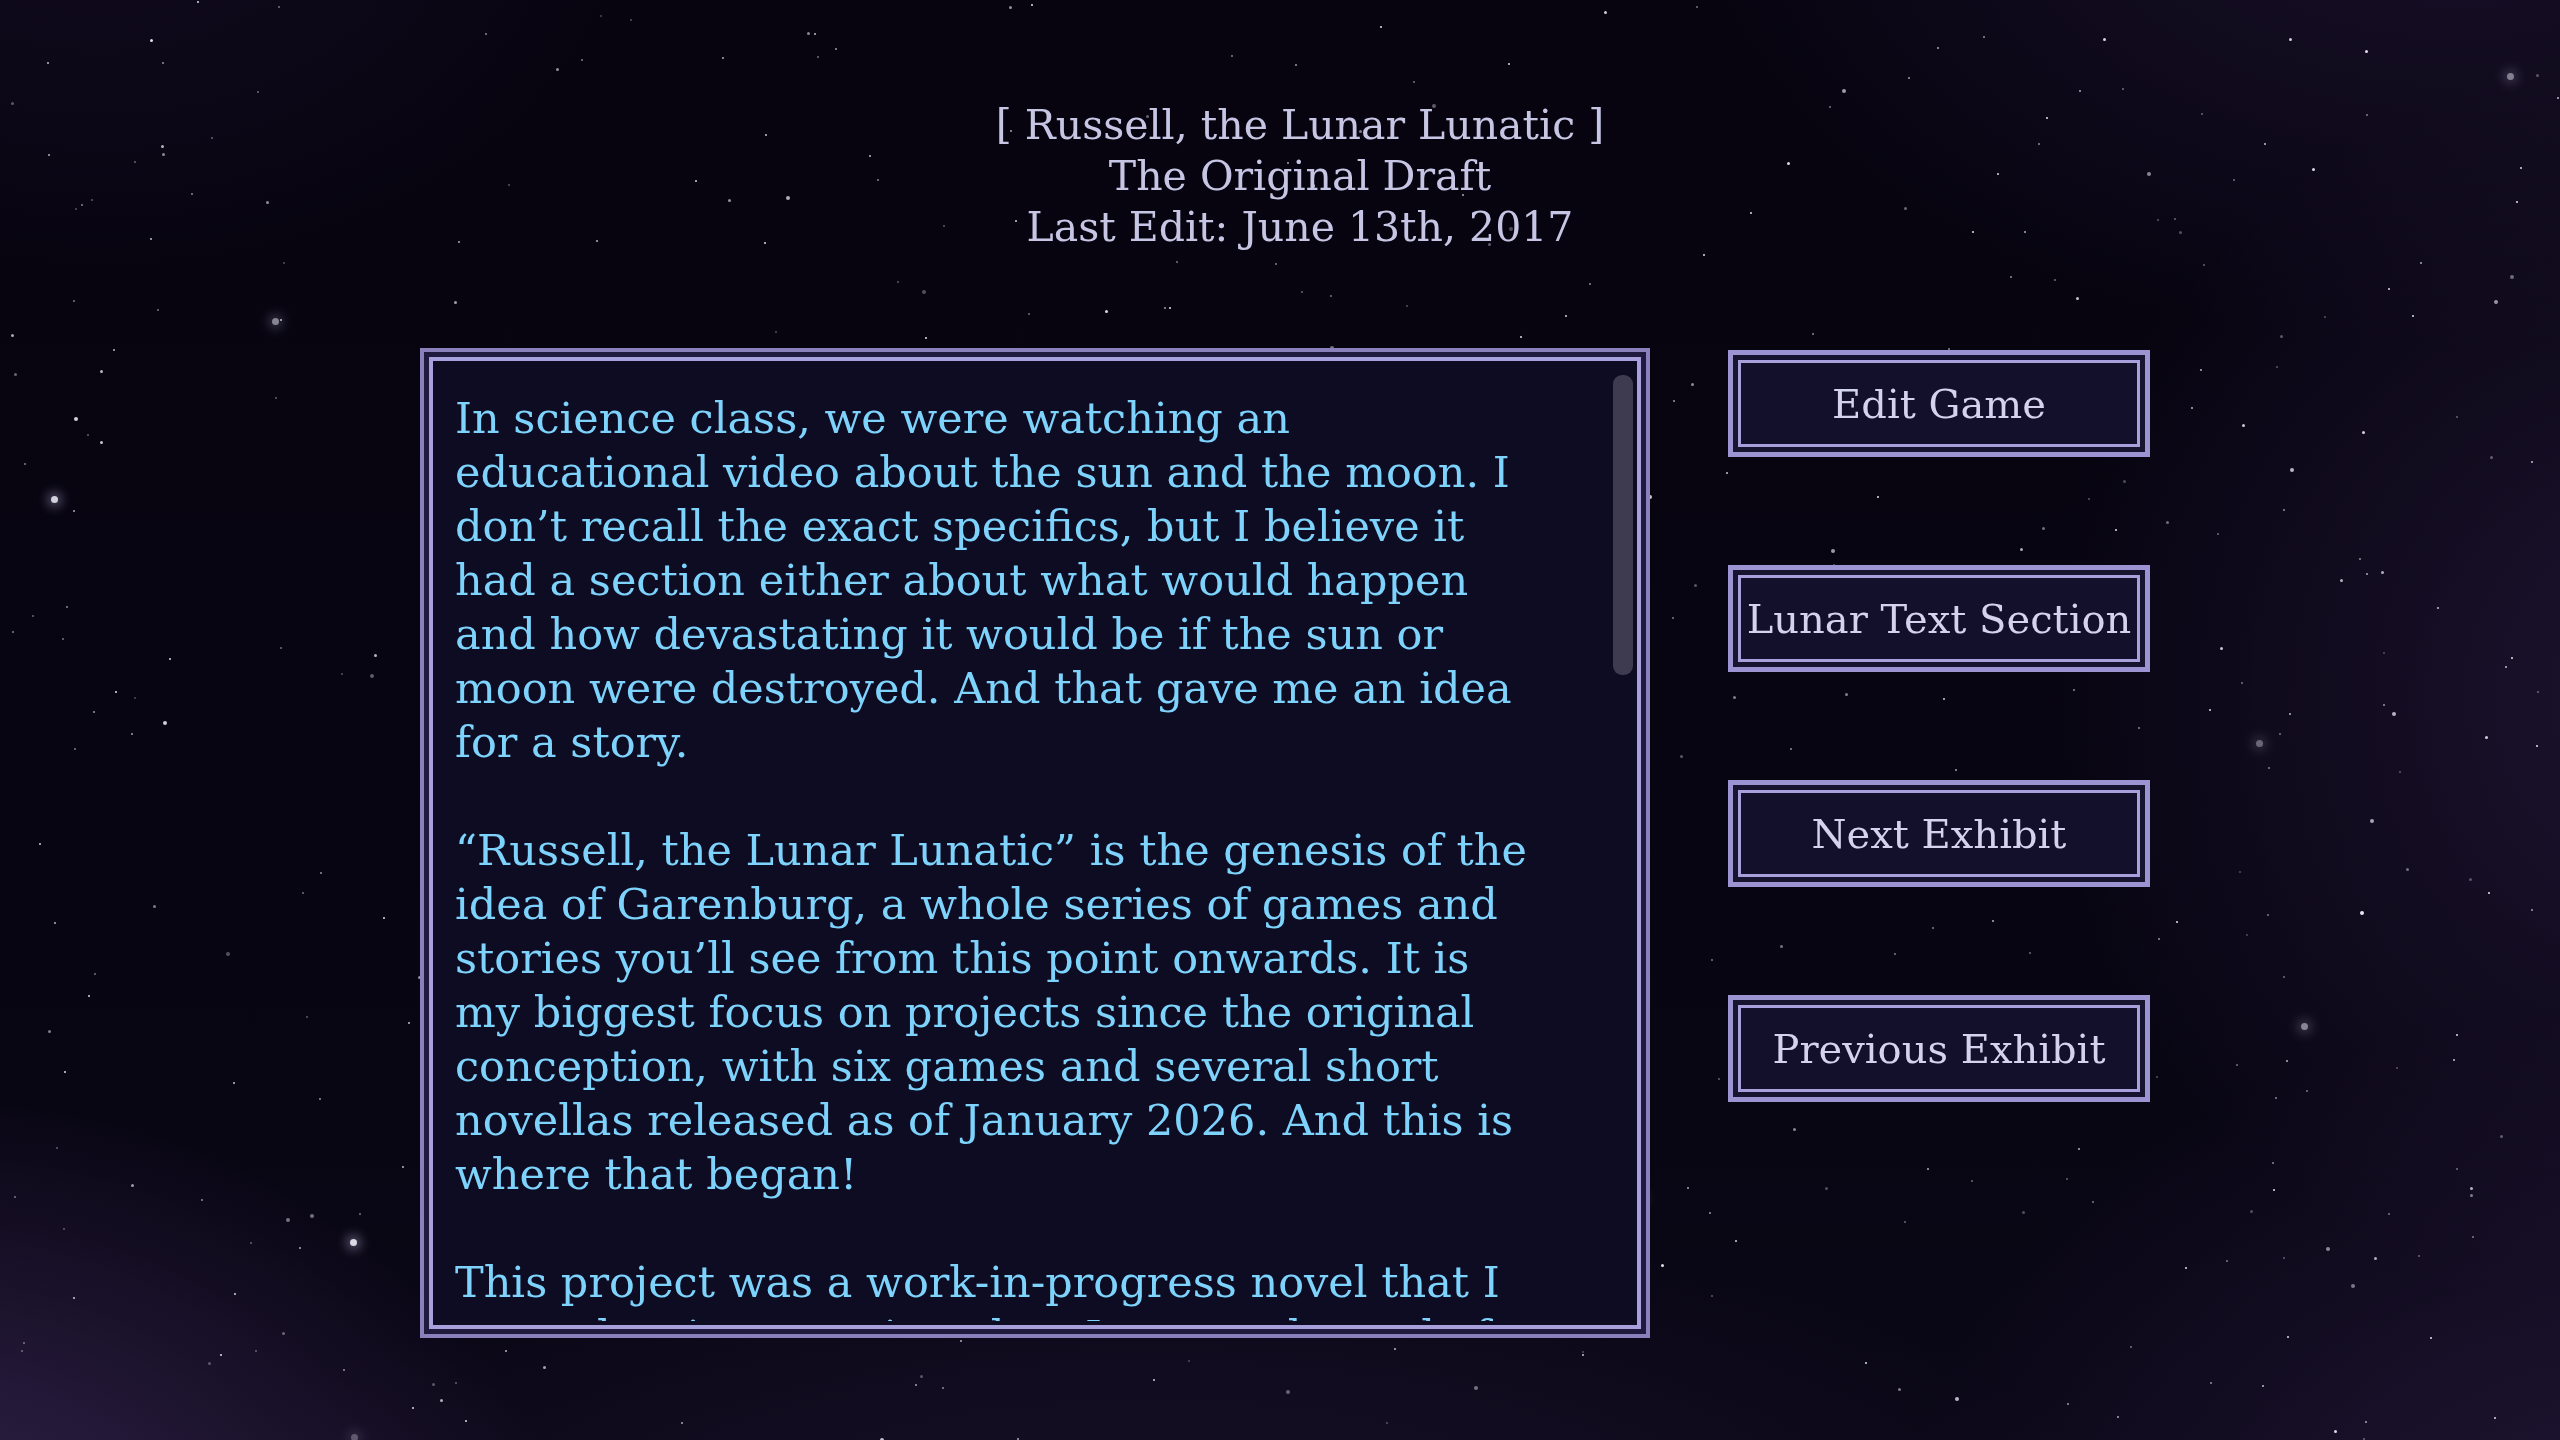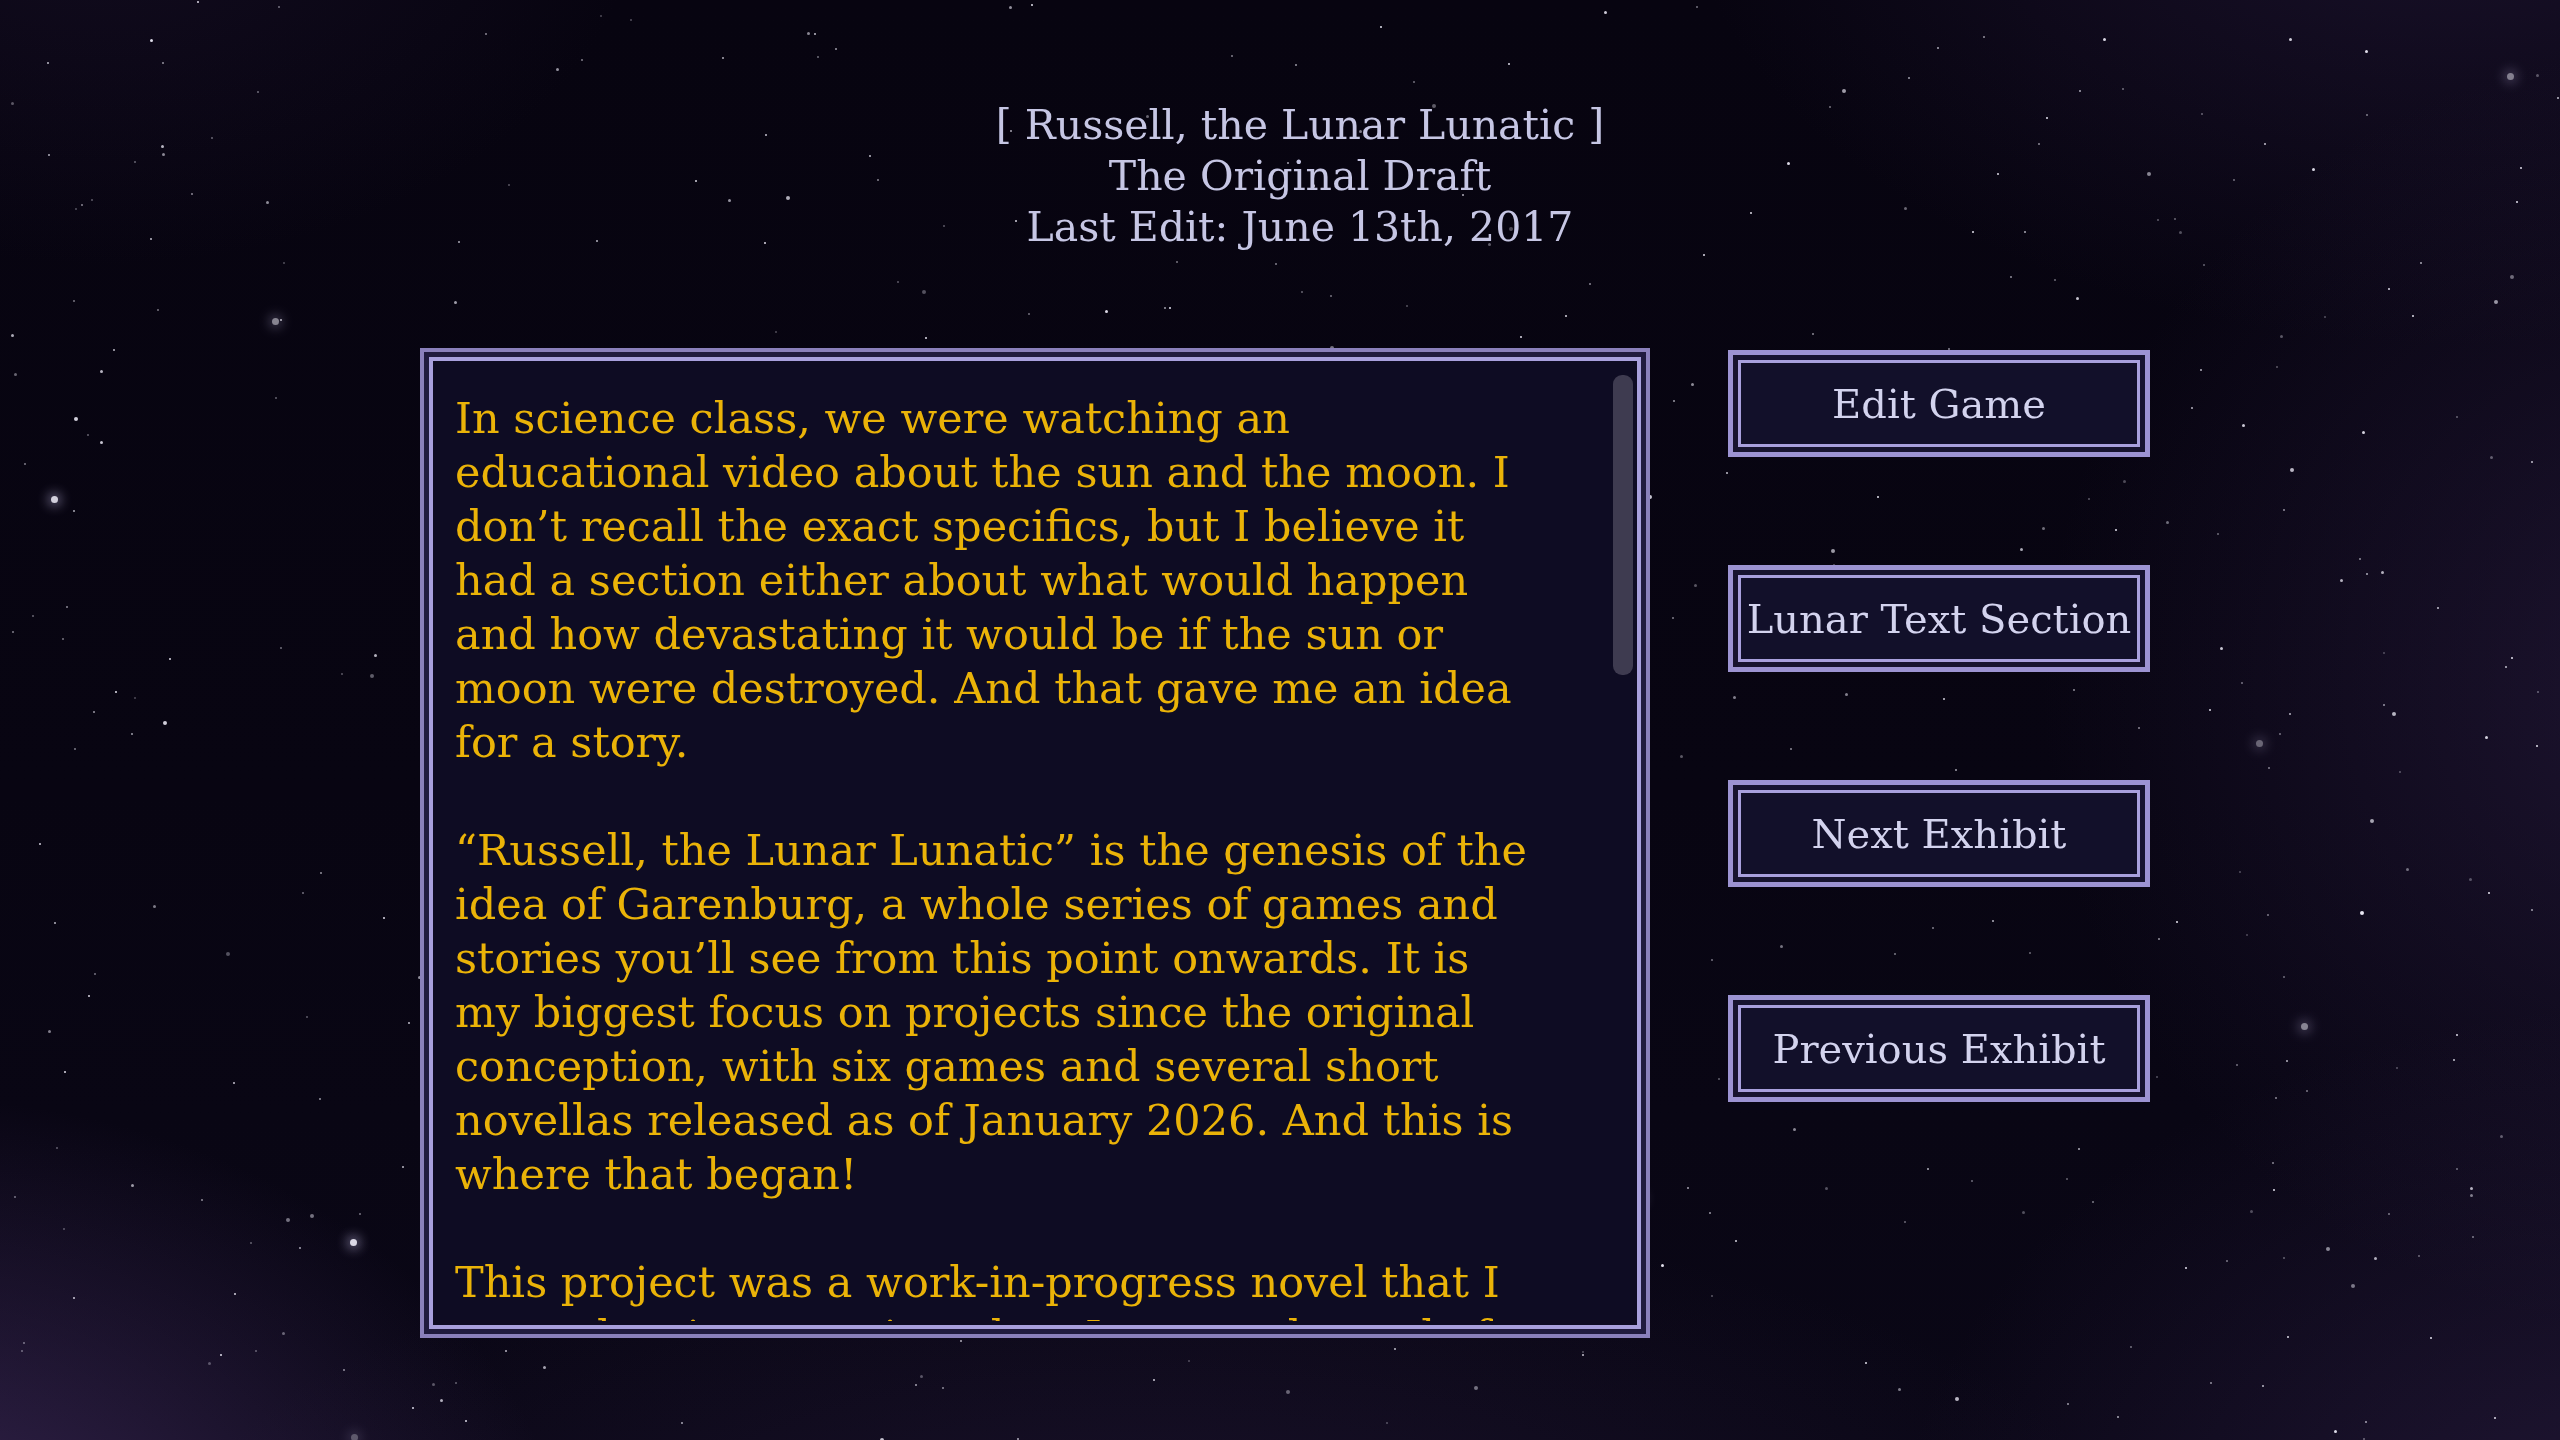--- a/index.html
+++ b/index.html
@@ -51,21 +51,21 @@
     overflow: hidden;
   }
   .text-content {
     position: absolute;
     left: 13px;
     top: 13px;
     right: 13px;
     bottom: 13px;
     overflow: hidden;
     padding: 26px 46px 0 18px;
-    color: #eab308;
+    color: #7dd3fc;
     font-size: 43px;
     line-height: 54px;
   }
   .text-content p {
     margin: 0 0 54px 0;
     white-space: pre;
   }
   .scroll-thumb {
     position: absolute;
     top: 23px;

